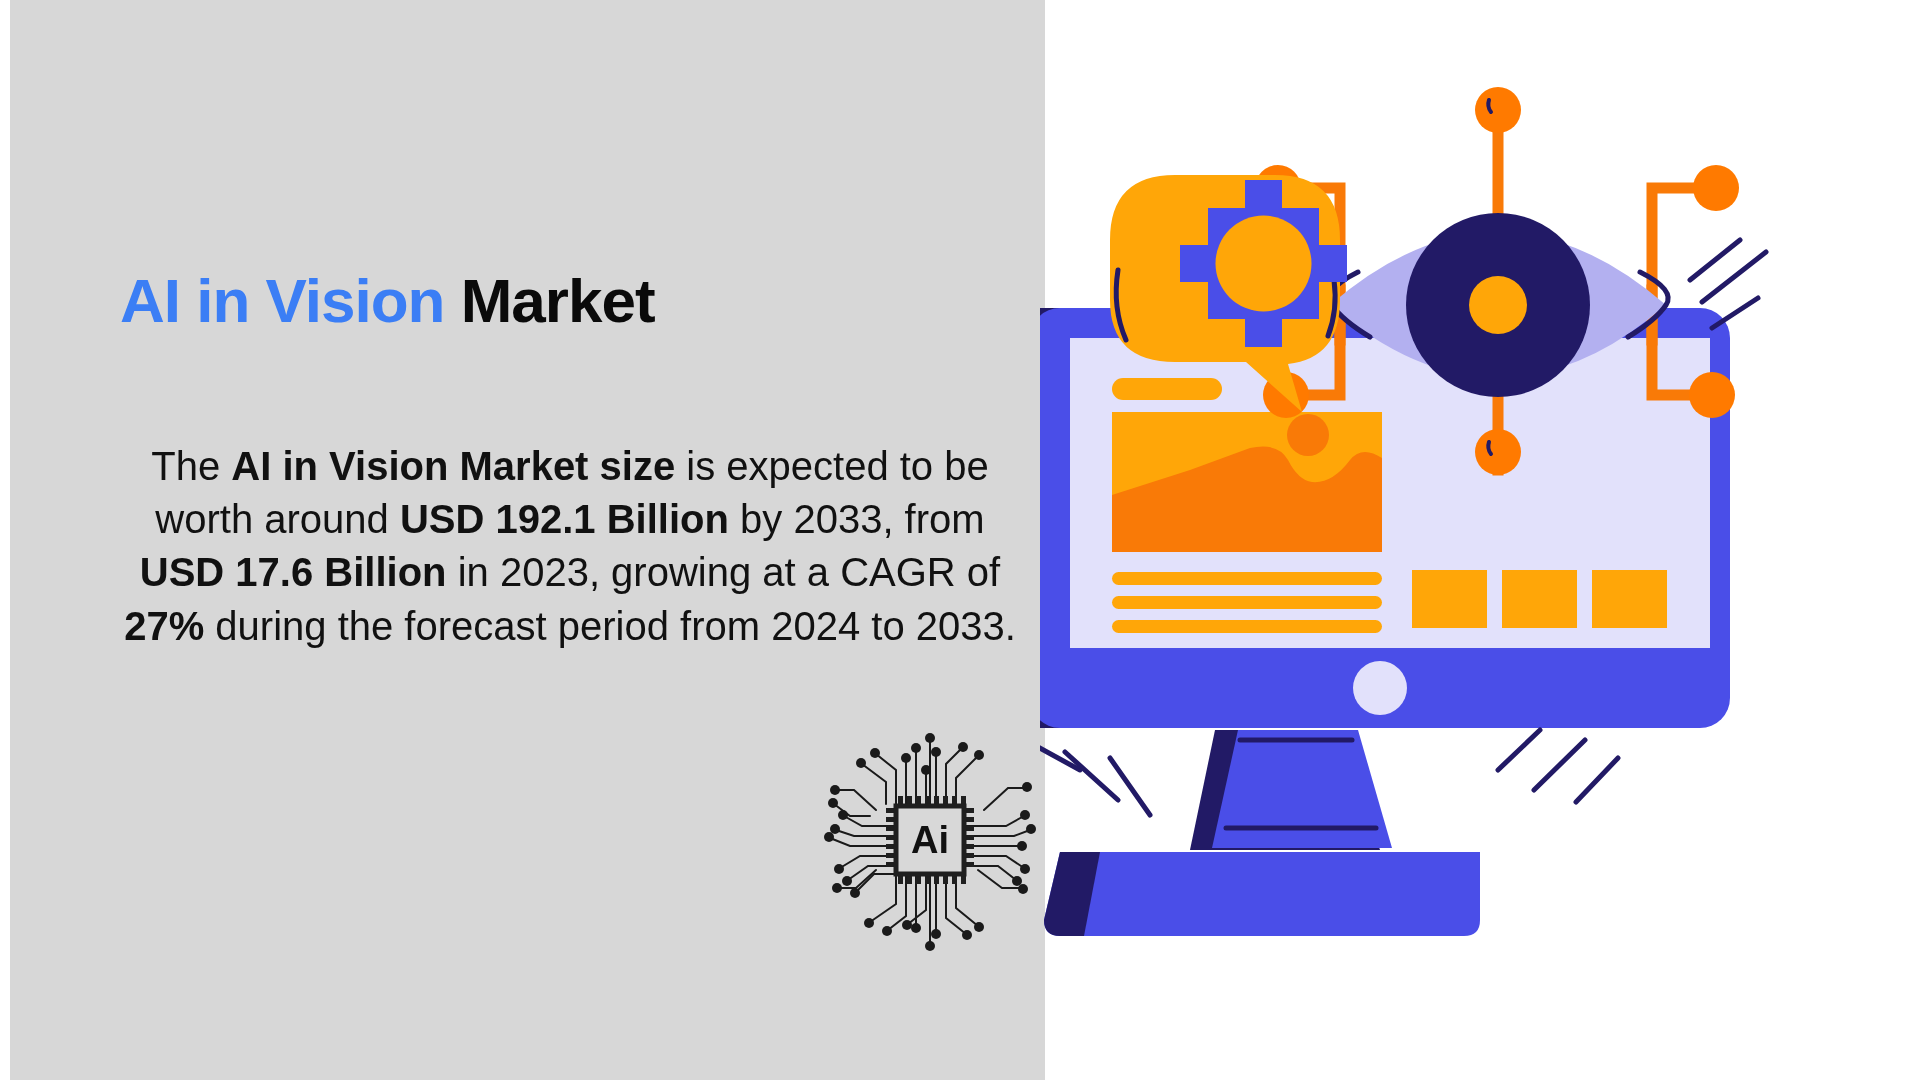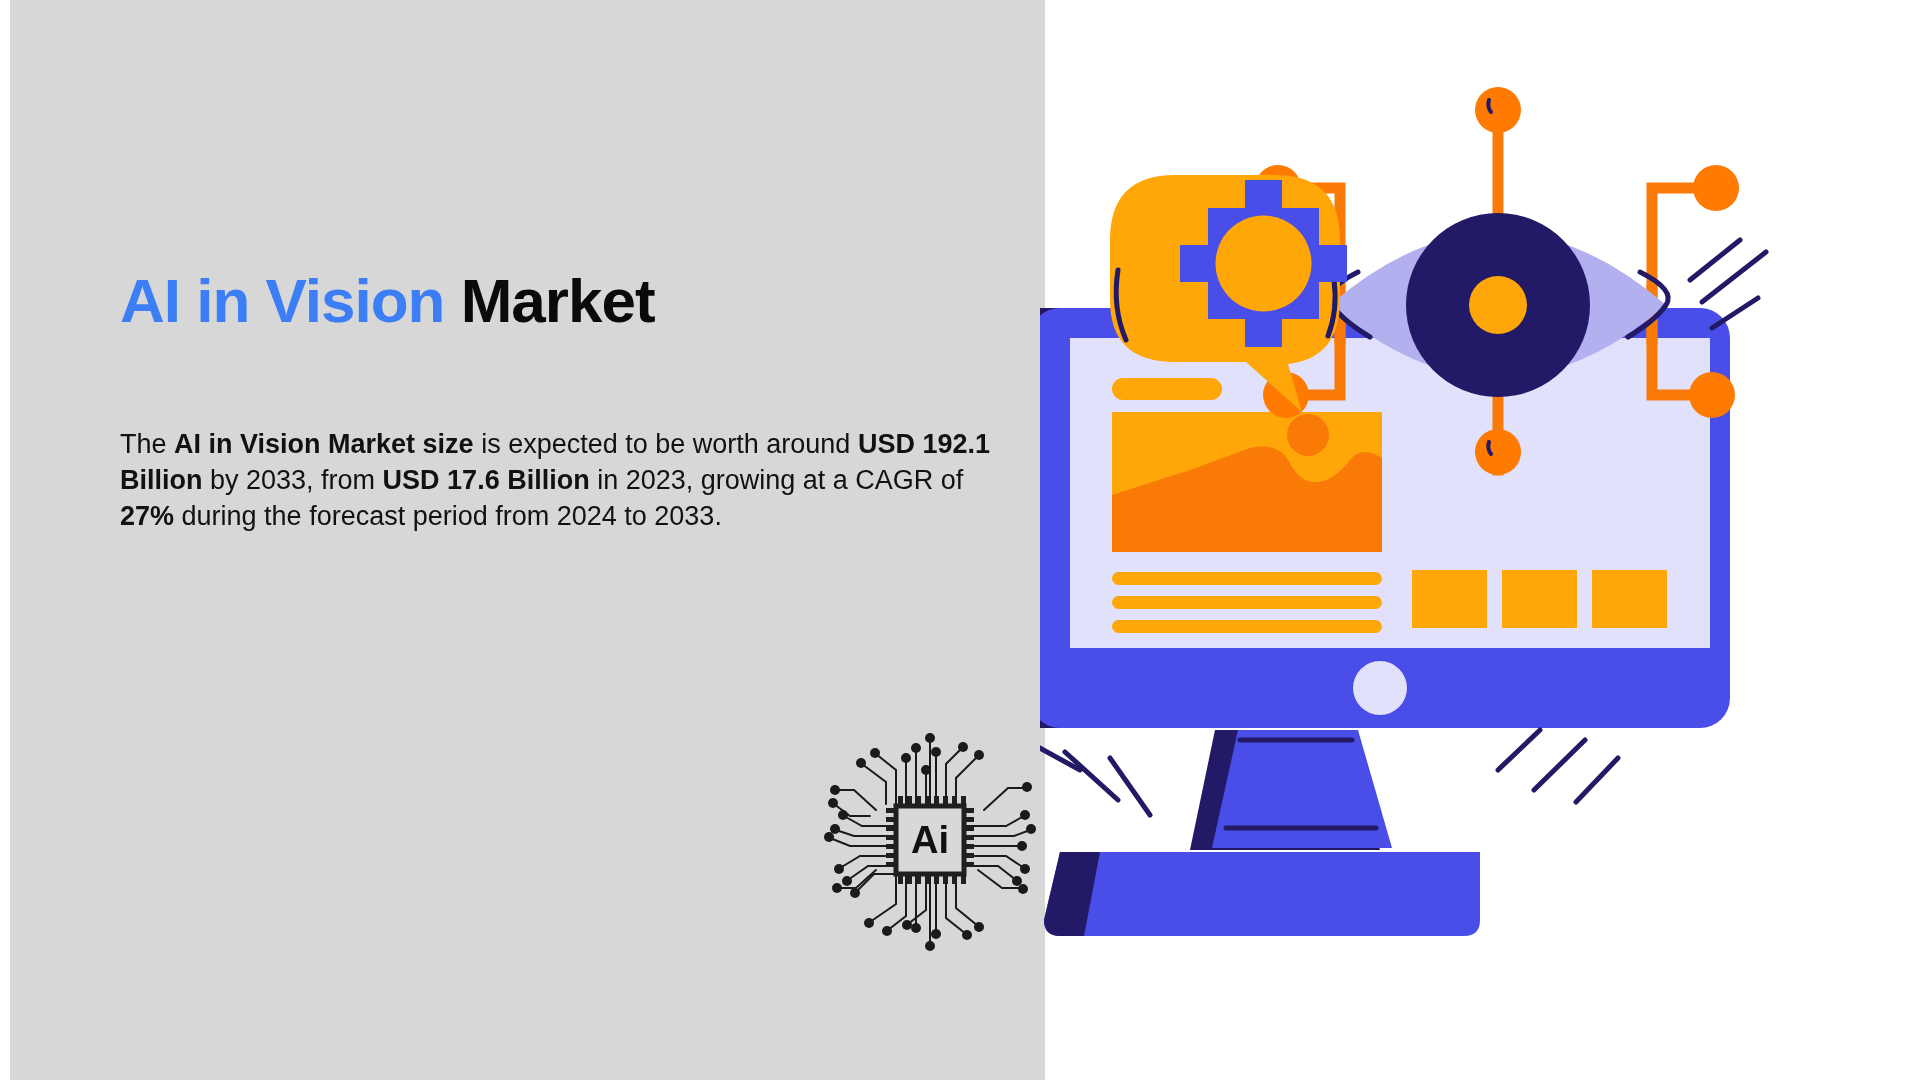--- a/index.html
+++ b/index.html
@@ -25,21 +25,21 @@
     position:absolute;left:110px;top:228px;
     font-size:62px;font-weight:700;letter-spacing:-1px;
     line-height:1;white-space:nowrap;
   }
   .title .blue{color:#3b7ef5;}
   .title .dark{color:#0a0a0a;}
 
   
   .body-copy{
     position:absolute;left:110px;top:400px;width:900px;
-    font-size:27px;line-height:1.33;color:#111111;font-weight:400;
+    font-size:40px;line-height:1.33;color:#111111;font-weight:400;text-align:center;
   }
   .body-copy b{font-weight:700;}
 
   
   .chip-wrap{position:absolute;left:800px;top:720px;width:240px;height:240px;}
   .chip-wrap svg{display:block;width:240px;height:240px;}
 
   
   .illus{position:absolute;left:1030px;top:40px;width:890px;height:1000px;}
   .illus svg{display:block;width:890px;height:1000px;}

